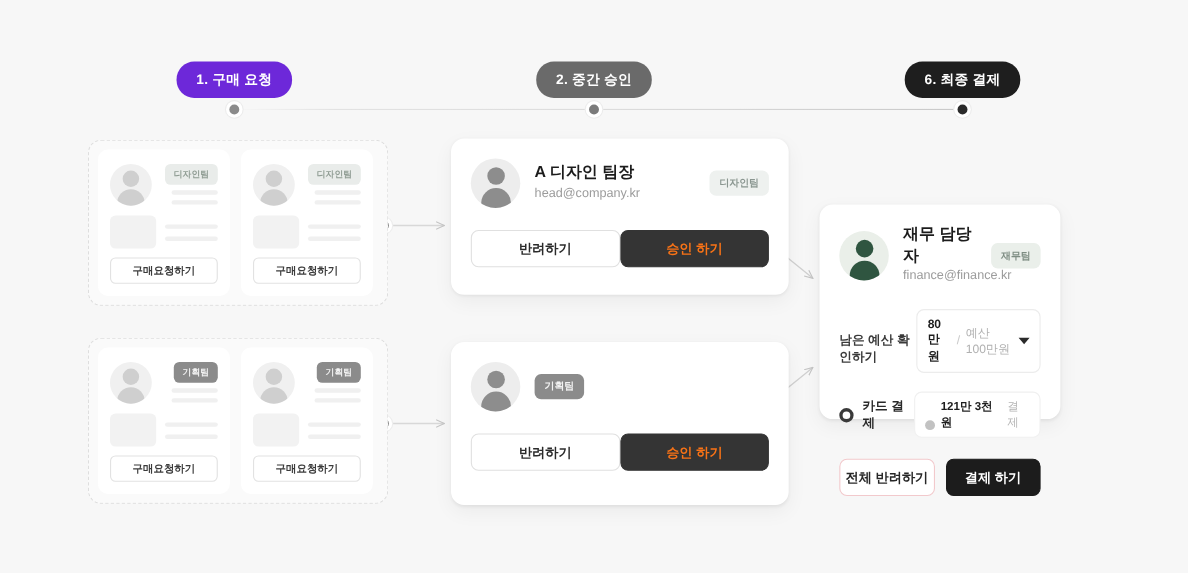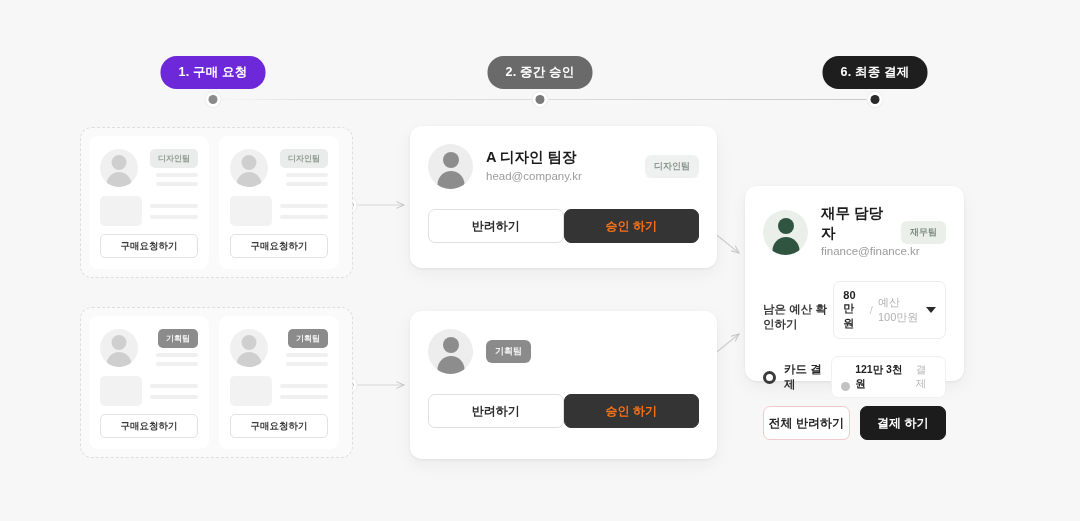--- a/index.html
+++ b/index.html
@@ -165,21 +165,21 @@
   }
   .method-label { font-size: 11.5px; font-weight: 700; color: #2a2a2a; }
   .amount-chip {
     border: 1px solid #f0f0f0; border-radius: 7px; background: #fff;
     padding: 6px 9px; display: flex; align-items: flex-end; gap: 5px; font-size: 10.5px;
   }
   .coin-icon { width: 9px; height: 9px; border-radius: 50%; background: #c2c2c2; flex: none; }
   .chip-strong { font-weight: 700; color: #1d1d1d; }
   .chip-dim { color: #b5b5b5; }
 
-  .pay-actions { display: flex; gap: 10px; margin-top: 8px; }
+  .pay-actions { display: flex; gap: 10px; margin-top: 19px; }
   .btn.danger { background: #fff; border: 1px solid #f2c9cc; color: #272727; }
   .btn.black { background: #1c1c1c; border: 1px solid #1c1c1c; color: #ffffff; }
 
   
   .conn { position: absolute; left: 0; top: 0; width: 1080px; height: 521px; pointer-events: none; }
   .node-dot {
     position: absolute; width: 9px; height: 9px; border-radius: 50%; background: #6e6e6e;
     transform: translate(-50%, -50%);
     box-shadow: 0 0 0 3px #ffffff, 0 0 0 4px #ededed;
   }

